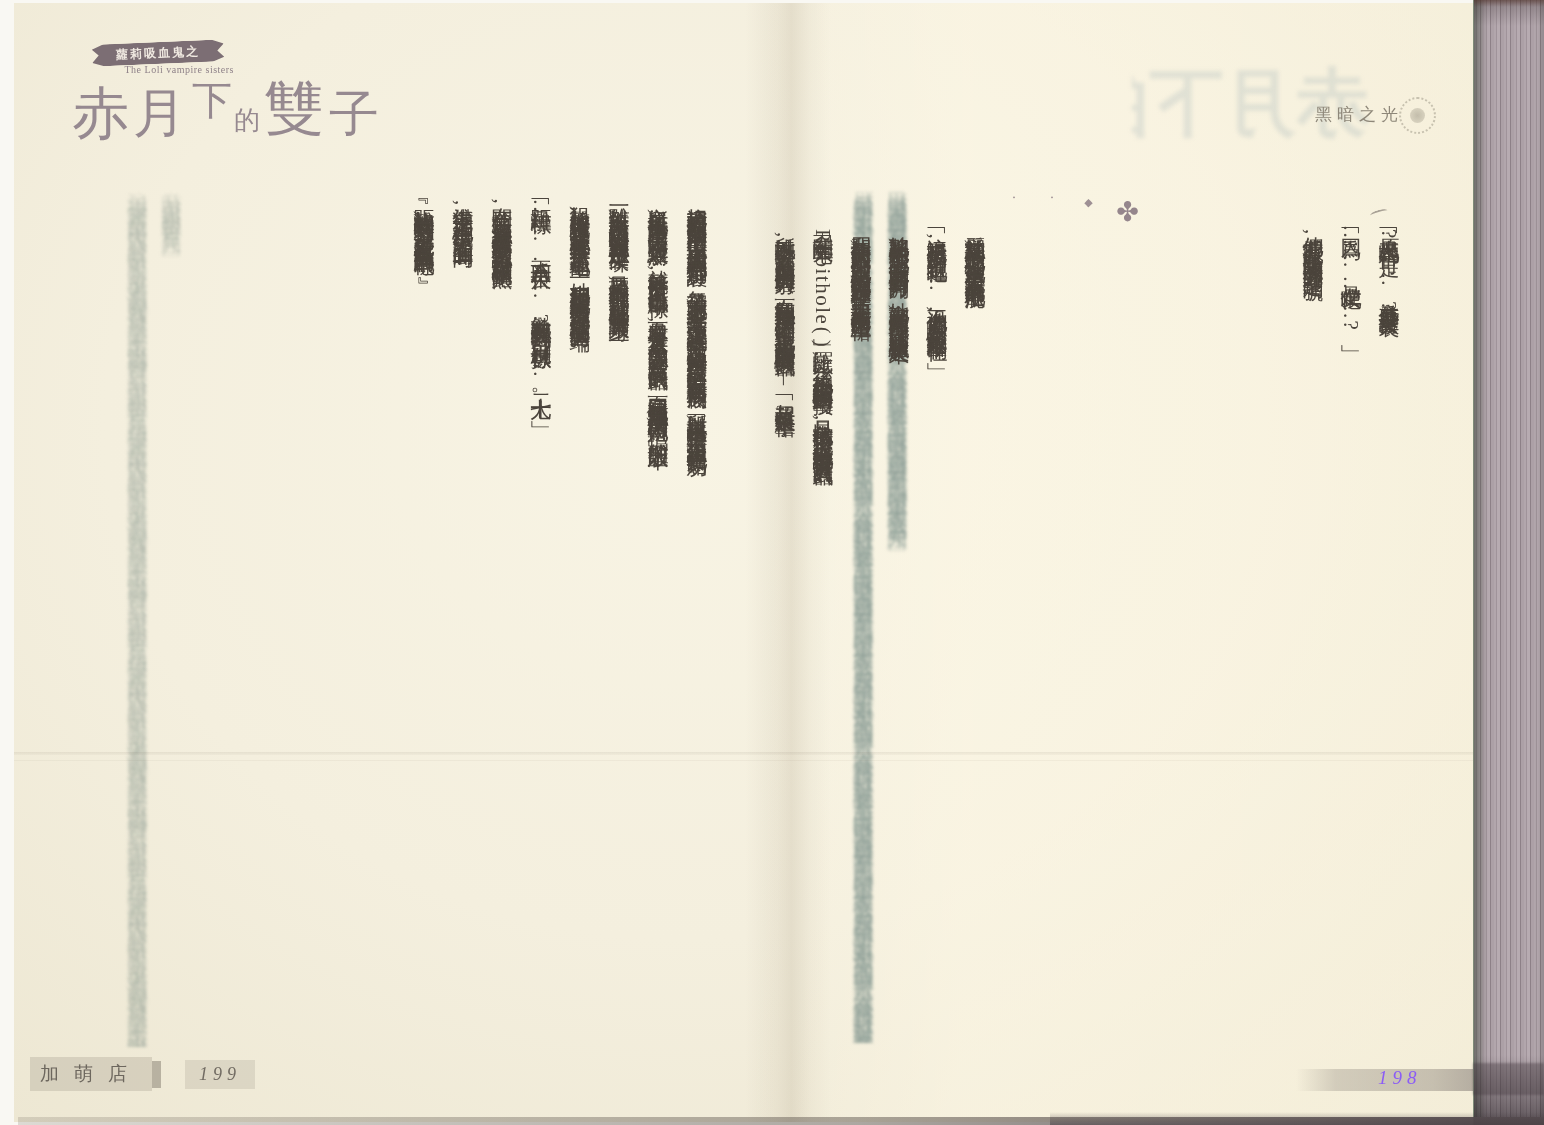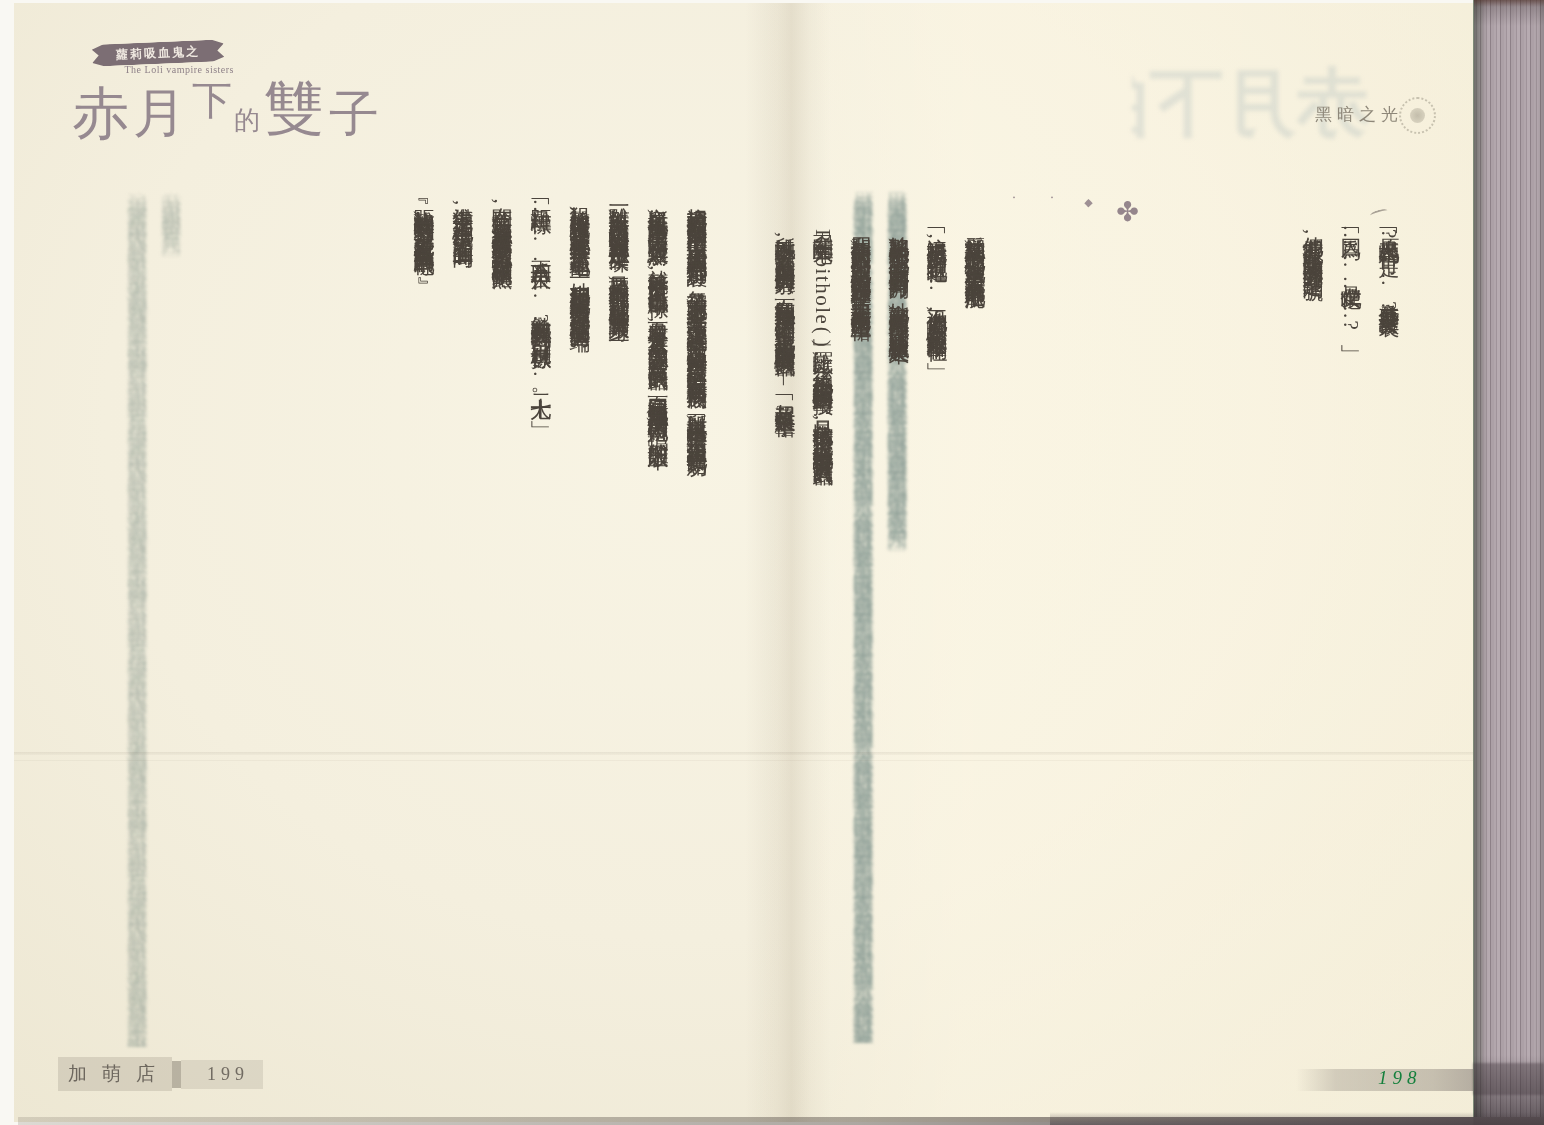--- a/index.html
+++ b/index.html
@@ -78,29 +78,29 @@
 
   .divider-col { text-indent:0 !important; padding-block-start:148px; color:#95868c;
     text-align:start; }
   .dv-main { font-size:27px; letter-spacing:0; }
   .dv-mid  { font-size:11px; margin-block-start:10px; opacity:0.9; }
   .dv-dot  { font-size:8px; margin-block-start:6px; opacity:0.8; }
 
   
   .footer-left { position:absolute; left:30px; top:1057px; display:flex; align-items:center;
     font-size:19px; color:#6d675e; }
-  .fl-label { background:rgba(175,169,153,0.38); padding:4px 2px 4px 10px; letter-spacing:15px;margin-left:28px; }
+  .fl-label { background:rgba(175,169,153,0.38); padding:4px 10px 4px 10px; letter-spacing:15px; }
   .fl-sep { width:9px; height:27px; background:rgba(138,132,118,0.55); }
-  .fl-num { background:rgba(175,169,153,0.30); padding:4px 14px 4px 26px;
-    letter-spacing:5px; font-size:18px; color:#716b62; }
+  .fl-num { background:rgba(175,169,153,0.30); padding:4px 14px 4px 14px;
+    font-style:italic; letter-spacing:5px; font-size:18px; color:#716b62;margin-left:24px; }
   .footer-right-band { position:absolute; left:1296px; top:1069px; width:248px; height:22px;
     background:linear-gradient(90deg, rgba(163,156,144,0) 0%, rgba(163,156,144,0.42) 16%,
       rgba(148,140,130,0.48) 55%, rgba(92,82,86,0.6) 100%); }
   .fr-num { position:absolute; left:1378px; top:1067px; font-style:italic; font-size:19px;
-    letter-spacing:5px; color:#15803d; }
+    letter-spacing:5px; color:#8b5cf6; }
 
   
   .page-edge-stack { position:absolute; left:1473px; top:0; width:71px; height:1125px;
     border-left:1px solid #7e8a78;
     background:repeating-linear-gradient(90deg,
       #b2a6ac 0 2px, #a0939a 2px 3px, #b7abb1 3px 6px, #8d8087 6px 7px, #aca0a6 7px 10px);
     box-shadow:inset 12px 0 8px -6px rgba(52,60,50,0.55), inset -4px 0 6px rgba(0,0,0,0.15);
   }
   .page-edge-stack::before { content:""; position:absolute; left:0; top:0; width:100%; height:26px;
     background:linear-gradient(180deg, rgba(74,42,34,0.6), rgba(40,30,30,0.2) 7px, rgba(0,0,0,0) 100%); }

